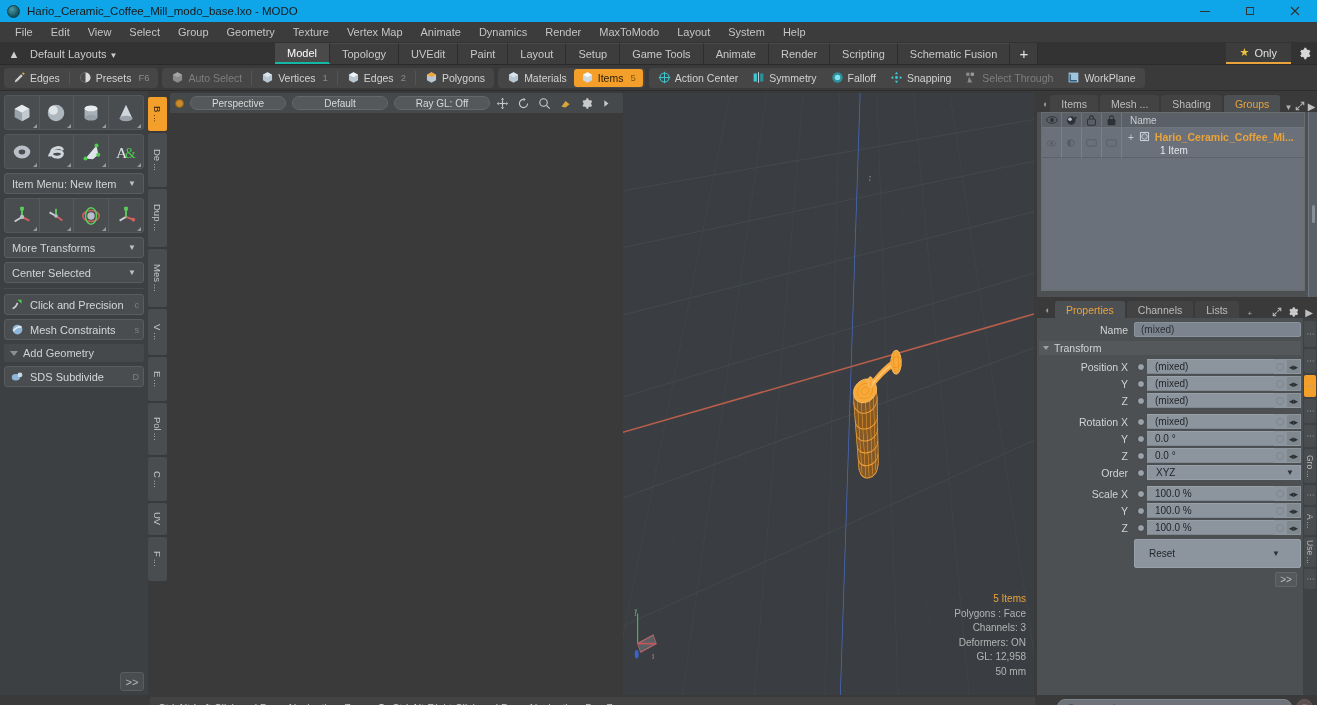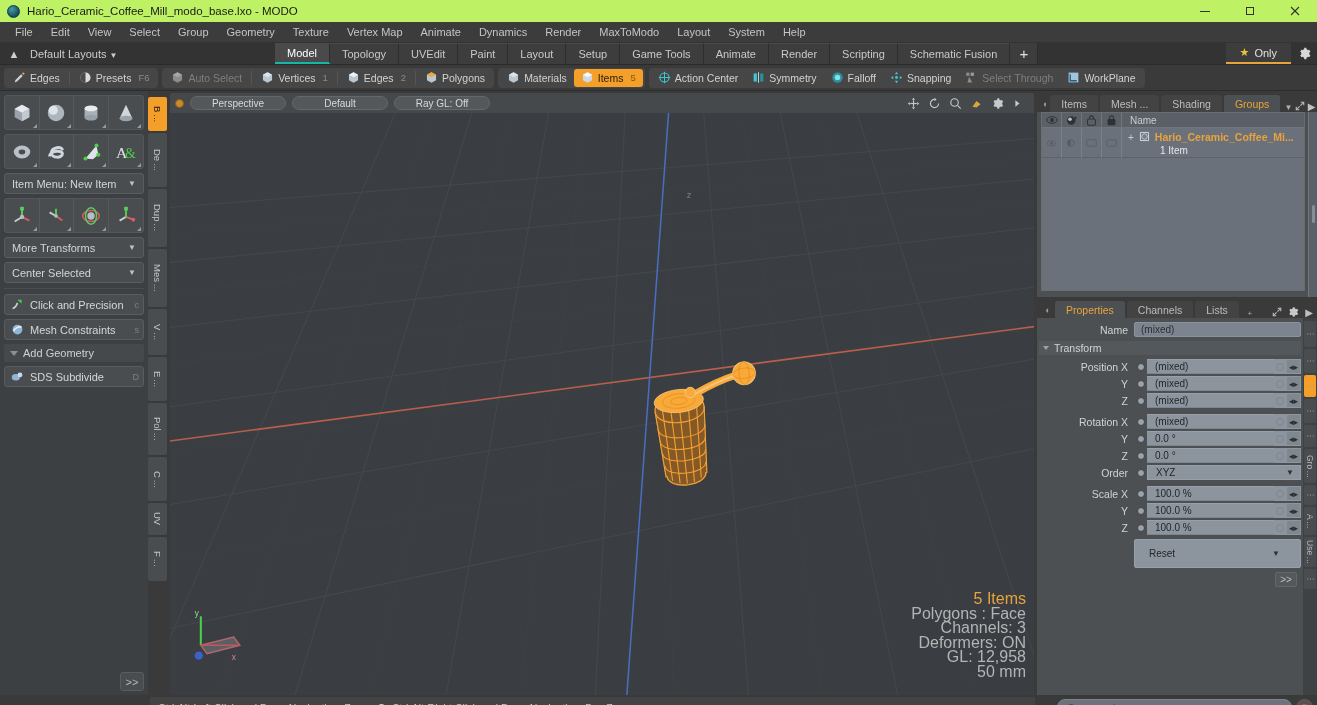--- a/index.html
+++ b/index.html
@@ -9,21 +9,21 @@
     font-family: "Liberation Sans", sans-serif;
     font-size: 11px;
     color: #c8c8c8;
     overflow: hidden;
     -webkit-font-smoothing: antialiased;
   }
   #app { position: relative; width: 1317px; height: 705px; background: #3a3a3a; }
 
   
   .titlebar {
-    height: 22px; background: #bef264; color: #222;
+    height: 22px; background: #0ea5e9; color: #222;
     display: flex; align-items: center; padding-left: 7px;
     font-size: 11.5px;
     text-align: center;
   }
   .titlebar .tb-icon {
     width: 13px; height: 13px; border-radius: 50%;
     background: radial-gradient(circle at 35% 30%, #4b9ba8, #13505c 70%);
     margin-right: 7px; flex: 0 0 auto;
     border: 1px solid #0d3a43;
   }
@@ -129,32 +129,32 @@
   .vtab {
     writing-mode: vertical-rl; text-orientation: mixed;
     background: #4a4d50; color: #c2c5c8; font-size: 9.5px;
     padding: 4px 2px; border-radius: 2px; flex: 0 0 auto;
     display:flex; align-items:center; justify-content:center; letter-spacing: 0px;
     white-space: nowrap; overflow: hidden;
   }
   .vtab.on { background: #f59f2b; color: #2a2008; }
 
   
-  .vpwrap { flex: 1 1 auto; background: #3a3a3a; padding: 2px 3px 0 3px; display:flex; flex-direction:column; }
+  .vpwrap { flex: 1 1 auto; background: #3a3a3a; padding: 2px 3px 0 3px; display:flex; flex-direction:row; }
   .vpheader { height: 20px; background: #46494c; display:flex; align-items:center; gap:6px; padding: 0 5px; border-radius: 2px 2px 0 0;}
   .vp-dot { width: 9px; height: 9px; border-radius: 50%; background: #c98a2c; border: 1px solid #8a5c14; }
   .vp-pill {
     height: 14px; min-width: 96px; background: #55585b; border: 1px solid #65686b; border-radius: 7px;
     display:flex; align-items:center; justify-content:center; font-size: 10px; color: #d8d8d8; padding: 0 10px;
   }
   .vp-icons { margin-left: auto; display:flex; align-items:center; gap:8px; padding-right:4px;}
   .vp-icons .vi { width: 13px; height: 13px; color:#c9c9c9; }
 
   .viewport { position: relative; flex: 1 1 auto; background: #3a3e42; overflow: hidden; }
-  .vp-stats { position: absolute; right: 8px; bottom: 16px; text-align: right; font-size: 16px; color: #b4b4b4; line-height: 14.5px;}
+  .vp-stats { position: absolute; right: 8px; bottom: 16px; text-align: right; font-size: 10px; color: #b4b4b4; line-height: 14.5px;}
   .vp-stats .hi { color: #e8a33d; }
 
   
   .rightpanel { width: 280px; flex: 0 0 auto; background: #3a3a3a; display:flex; flex-direction:column; padding: 2px 0 0 0; }
   .rp-tabsrow { height: 19px; display:flex; align-items:flex-end; padding-left: 4px; gap:0px;}
   .rp-dot { width: 14px; display:flex; align-items:center; justify-content:center; color:#9a9a9a;font-size:9px; height:17px;}
   .rp-tab {
     padding: 0 11px; height: 17px; display:flex; align-items:center; font-size: 10.5px; color:#bcbcbc;
     background: #434343; border-radius: 3px 3px 0 0; margin-right: 2px; white-space: nowrap;
   }

